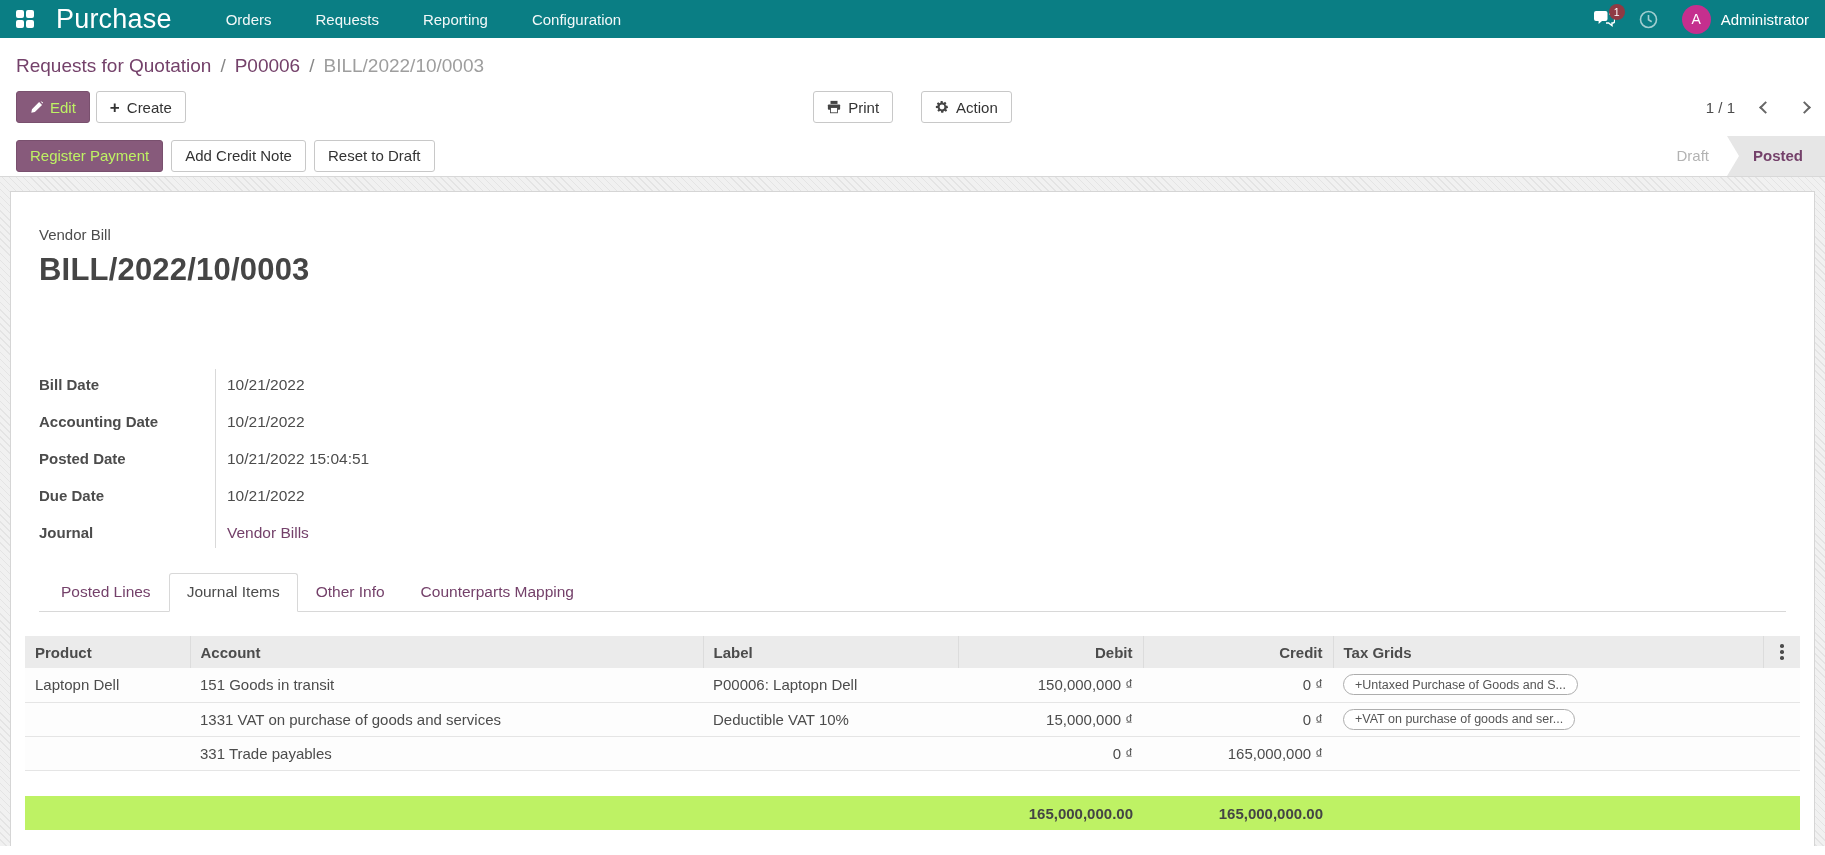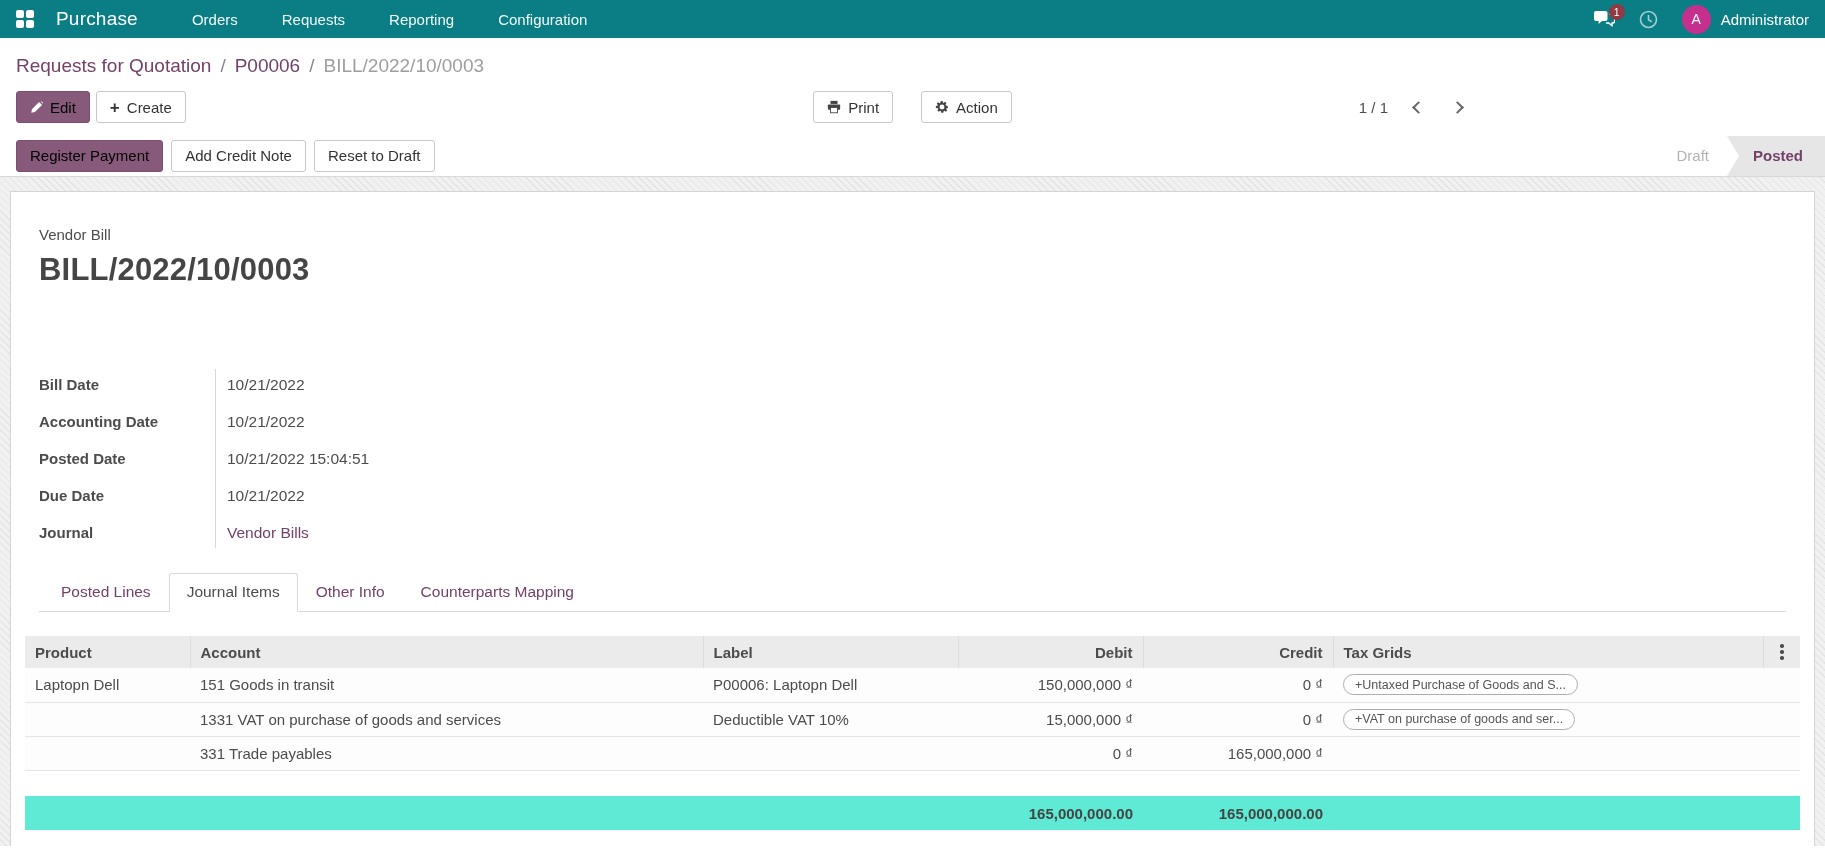--- a/index.html
+++ b/index.html
@@ -5,21 +5,21 @@
   * { box-sizing: border-box; margin: 0; padding: 0; }
   html,body { width:1825px; height:855px; overflow:hidden;
     font-family:"Liberation Sans", sans-serif; background:#fff; color:#4c4c4c; }
 
   
   .navbar { height:38px; background:#0a7e84; display:flex; align-items:center;
     padding:0 16px; color:#fff; }
   .apps-icon { width:18px; height:18px; display:grid; grid-template-columns:8px 8px;
     grid-template-rows:8px 8px; gap:2px; cursor:pointer; }
   .apps-icon span { background:#fff; border-radius:2px; }
-  .brand { font-size:19px; font-weight:400; margin-left:22px; letter-spacing:.2px; cursor:pointer; }
+  .brand { font-size:27px; font-weight:400; margin-left:22px; letter-spacing:.2px; cursor:pointer; }
   .nav-menus { display:flex; margin-left:54px; gap:44px; }
   .nav-menus .menu-item { font-size:15px; color:#fff; opacity:.95; cursor:pointer; }
   .nav-right { margin-left:auto; display:flex; align-items:center; gap:24px; }
   .icon-btn { position:relative; display:flex; align-items:center; cursor:pointer; }
   .badge { position:absolute; top:-7px; right:-10px; min-width:16px; height:16px;
     background:#8f3a44; border-radius:8px; font-size:10.5px; color:#fff;
     display:flex; align-items:center; justify-content:center; padding:0 4px; }
   .user { display:flex; align-items:center; gap:10px; cursor:pointer; }
   .avatar { width:29px; height:29px; border-radius:50%; background:#c52f8e; color:#fff;
     font-size:14px; display:flex; align-items:center; justify-content:center; }
@@ -29,26 +29,26 @@
   .breadcrumb-row { background:#fff; padding:17px 16px 6px; }
   .breadcrumb { font-size:19px; display:flex; gap:9px; align-items:center; }
   .breadcrumb a { color:#74416a; text-decoration:none; cursor:pointer; }
   .breadcrumb .sep { color:#888; }
   .breadcrumb .current { color:#9e9e9e; }
 
   
   .control-row { display:flex; align-items:center; padding:8px 16px 6px; background:#fff; }
   .cp-left { display:flex; gap:6px; flex:1; }
   .cp-center { display:flex; gap:28px; }
-  .cp-right { flex:1; display:flex; justify-content:center; align-items:center; gap:26px; }
+  .cp-right { flex:1; display:flex; justify-content:flex-end; align-items:center; gap:26px; }
   .btn { height:32px; padding:0 13px; font-size:15px; border-radius:3px;
     border:1px solid transparent; background:#fff; color:#333;
     display:inline-flex; align-items:center; gap:7px; cursor:pointer;
     font-family:"Liberation Sans", sans-serif; }
-  .btn-primary { background:#875a7b; border-color:#79506e; color:#000000; }
+  .btn-primary { background:#875a7b; border-color:#79506e; color:#bef264; }
   .btn-secondary { border-color:#c8c8c8; }
   .plus-glyph { font-size:17px; font-weight:700; line-height:1; }
   .pager-value { font-size:15px; color:#4c4c4c; }
   .pager-arrows { display:flex; gap:30px; align-items:center; }
   .chev { width:9px; height:9px; border-left:2.5px solid #666; border-bottom:2.5px solid #666;
     display:inline-block; cursor:pointer; }
   .chev.left  { transform:rotate(45deg); }
   .chev.right { transform:rotate(-135deg); }
 
   
@@ -97,21 +97,21 @@
     cursor:pointer; }
   .jitems th:first-child { border-left:none; }
   .jitems th.num, .jitems td.num { text-align:right; }
   .jitems tbody td { height:34px; padding:0 10px; font-size:15px; color:#4c4c4c;
     border-bottom:1px solid #e5e5e5; background:#fdfdfd;
     white-space:nowrap; overflow:hidden; }
   .jitems tbody tr { cursor:pointer; }
   .tax-pill { display:inline-block; border:1px solid #adadad; border-radius:13px;
     padding:2.5px 11px; font-size:12.5px; color:#555; background:#fff; }
   .jitems tfoot td.spacer { height:26px; }
-  .jitems tfoot td.total { height:34px; background:#5eead4; font-size:15px;
+  .jitems tfoot td.total { height:34px; background:#bef264; font-size:15px;
     font-weight:700; color:#444; padding:0 10px; }
   .kebab { display:flex; flex-direction:column; gap:2.5px; align-items:center;
     justify-content:center; cursor:pointer; }
   .kebab i { width:3.5px; height:3.5px; border-radius:50%; background:#4c4c4c; }
 
   svg { display:block; }
 </style>
 </head>
 <body>
 

